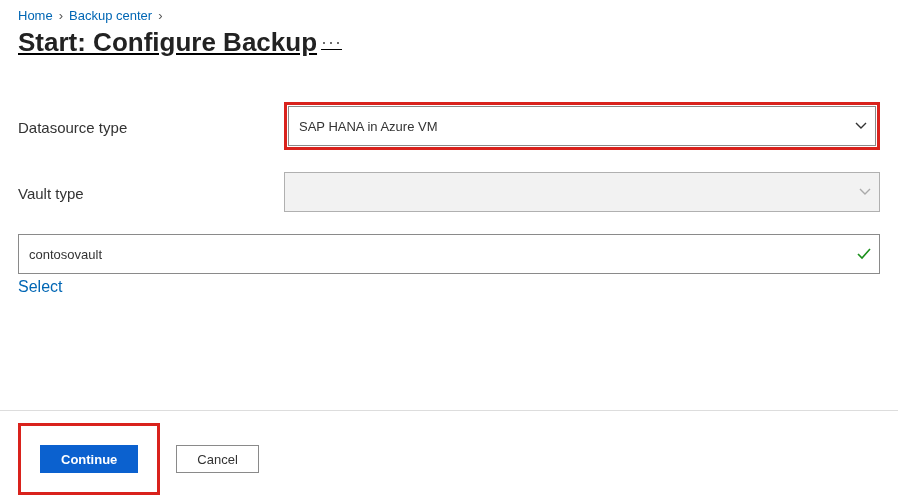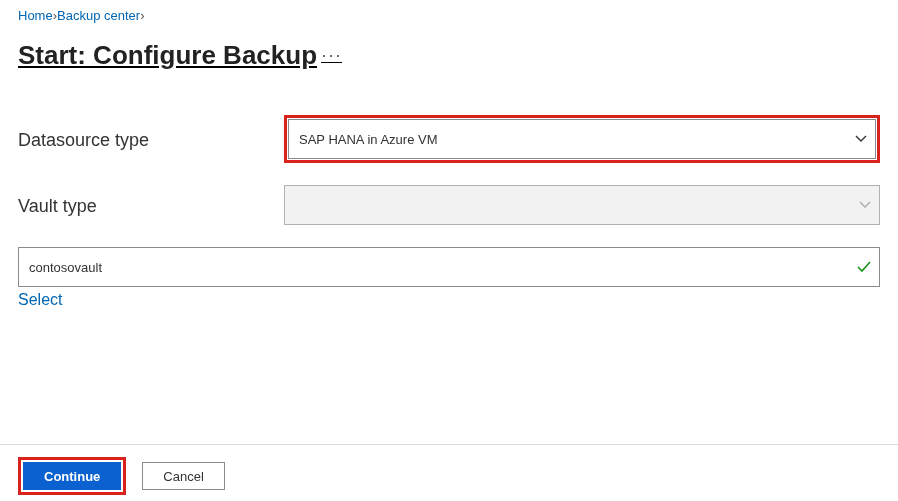--- a/index.html
+++ b/index.html
@@ -10,22 +10,22 @@
       height: 501px;
       position: relative;
       overflow: hidden;
       padding: 8px 18px 0 18px;
     }
     .breadcrumb {
       font-size: 13px;
       color: #0066b4;
       display: flex;
       align-items: center;
-      gap: 0;
-      margin-bottom: 17px;
+      gap: 6px;
+      margin-bottom: 4px;
     }
     .breadcrumb a { color: #0066b4; text-decoration: none; cursor: pointer; }
     .breadcrumb .sep { color: #555; }
     .page-title-row {
       display: flex;
       align-items: center;
       gap: 4px;
       margin-bottom: 44px;
       text-decoration: underline;
     }
@@ -35,21 +35,21 @@
       color: #222;
     }
     .ellipsis { color: #555; font-size: 18px; letter-spacing: 1px; cursor: pointer; }
     .form-row {
       display: flex;
       align-items: center;
       margin-bottom: 22px;
     }
     .form-label {
       width: 266px;
-      font-size: 18px;
+      font-size: 15px;
       color: #333;
       padding-top: 2px;
     }
     .req { color: #c00; }
     .field-col { flex: 1; position: relative; }
     .select-box, .input-box {
       width: 100%;
       height: 40px;
       padding: 0 28px 0 10px;
       font-size: 13px;
@@ -107,21 +107,21 @@
       color: #333;
     }
     .btn.primary {
       background: #0b61cf;
       border-color: #0b61cf;
       color: #fff;
       font-weight: 600;
     }
     .highlight-btn-wrap {
       border: 3px solid #d9221c;
-      padding: 2px;
+      padding: 19px;
       display: inline-block;
     }
   </style>
 </head>
 <body>
 
 <div class="breadcrumb">
   <a>Home</a>
   <span class="sep">›</span>
   <a>Backup center</a>

